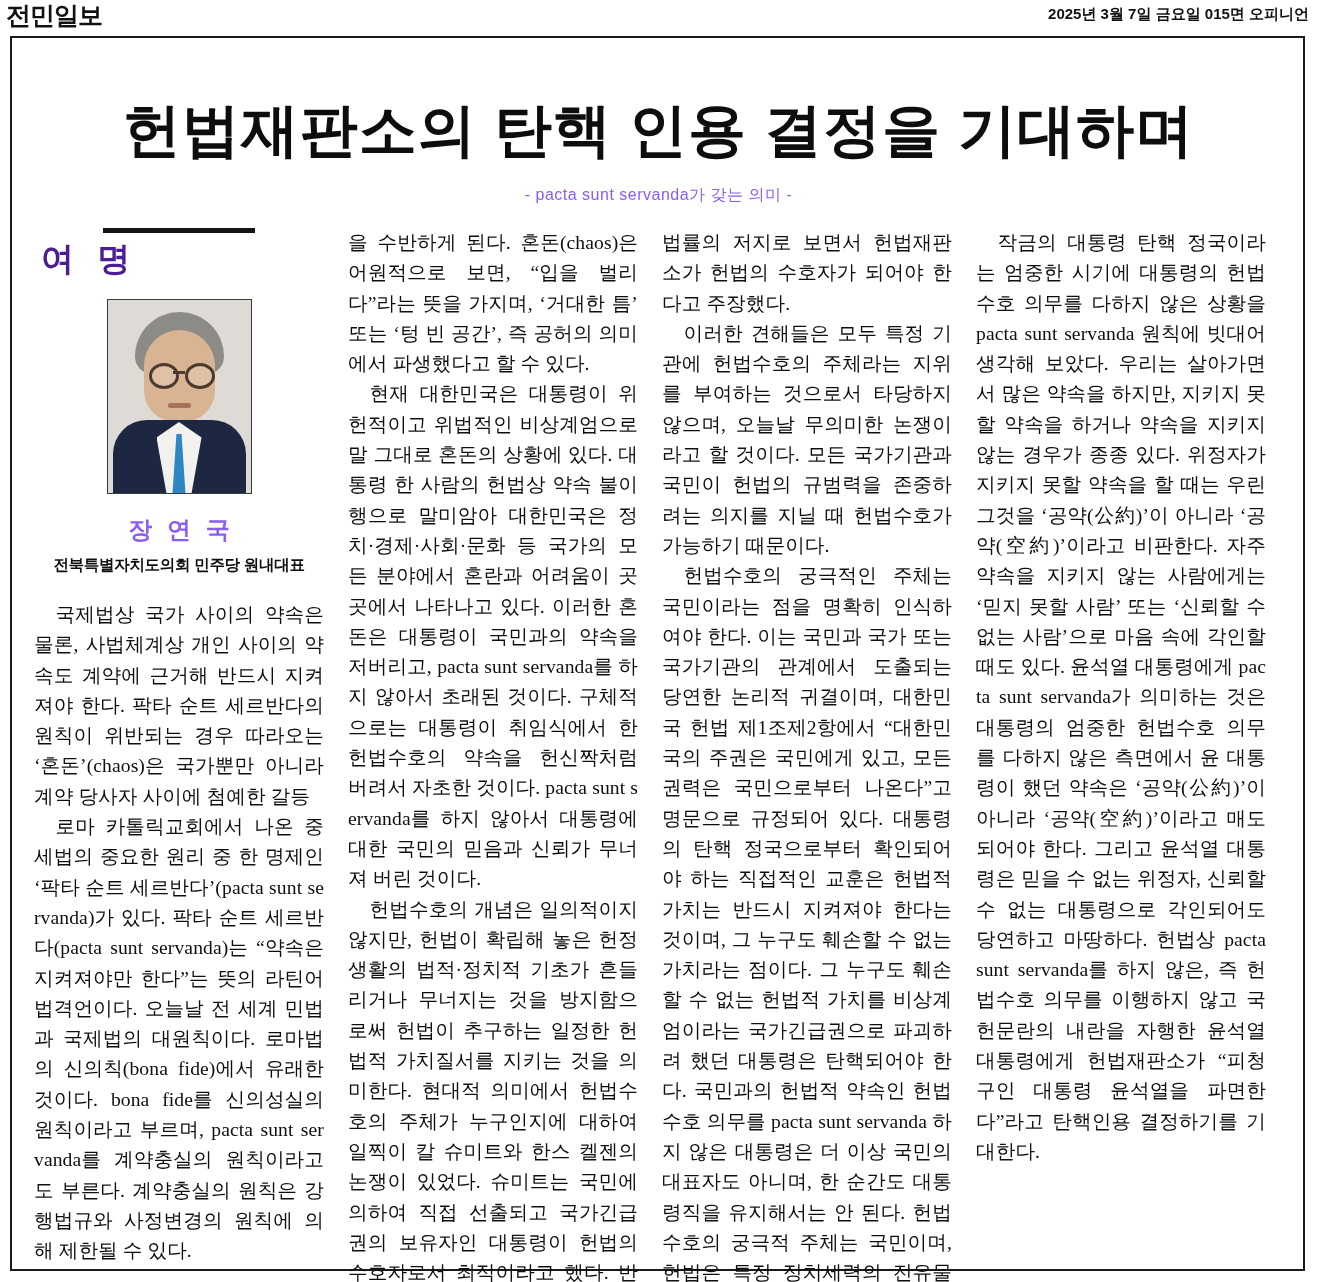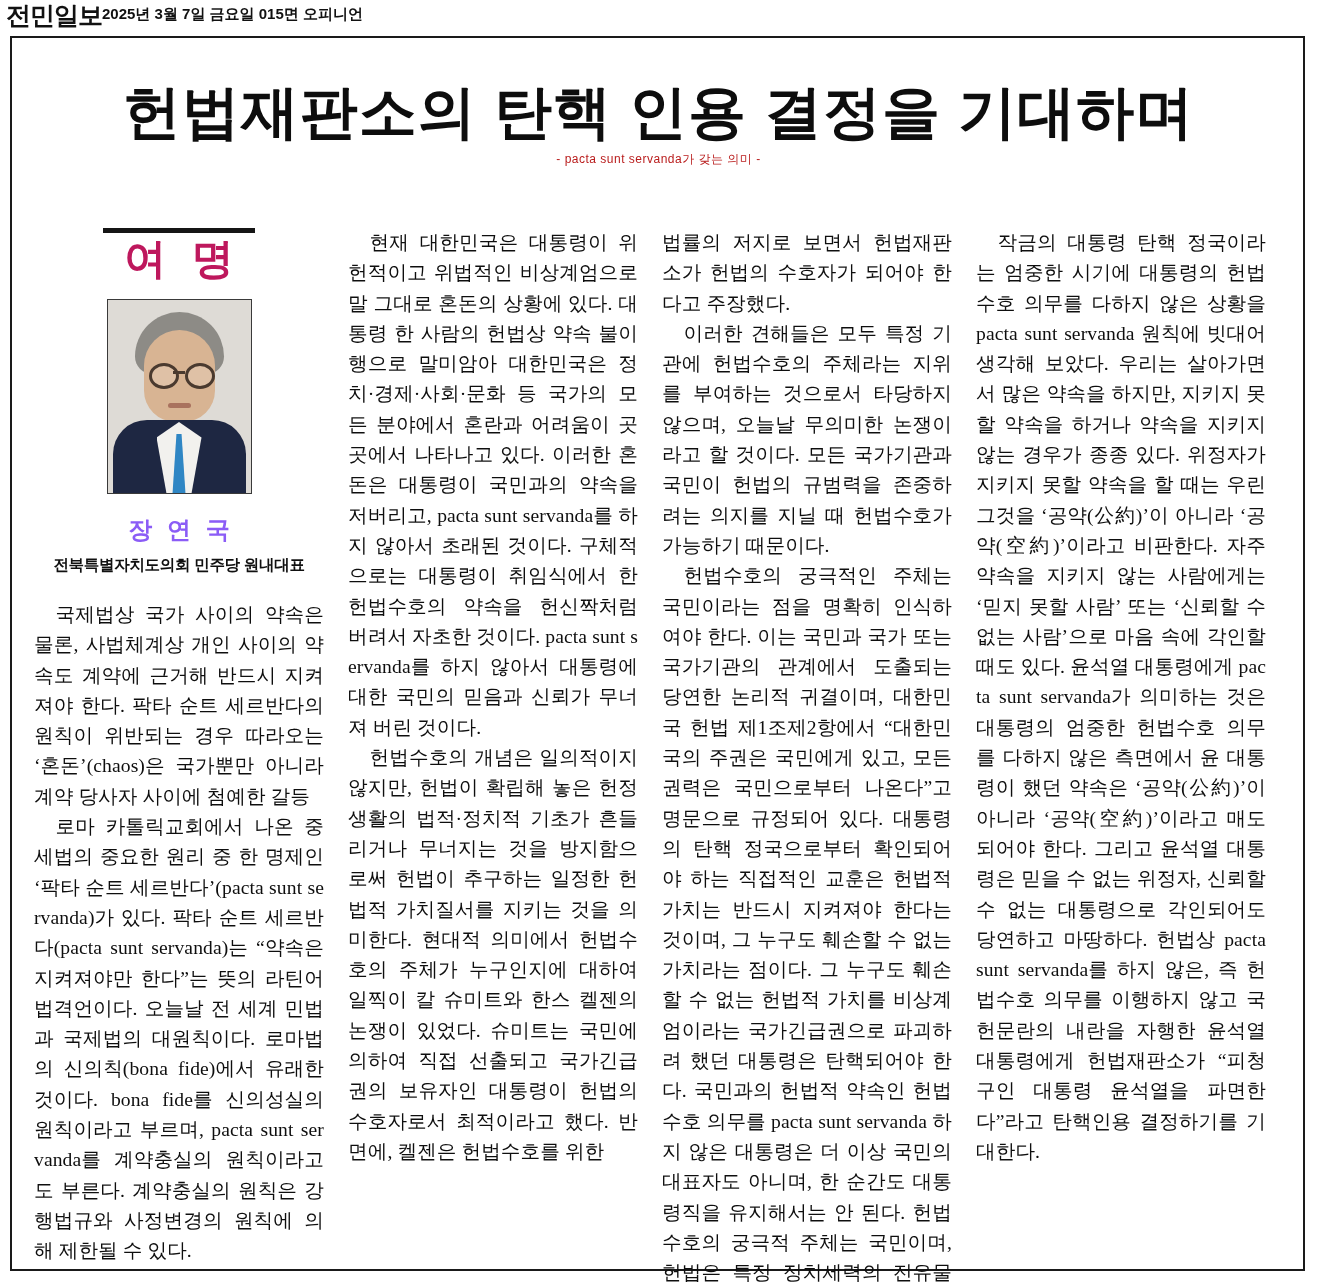--- a/index.html
+++ b/index.html
@@ -17,20 +17,21 @@
   }
 
   
   .masthead {
     position: absolute;
     left: 0; top: 0;
     width: 1317px;
     height: 34px;
     display: flex;
     align-items: flex-start;
+    justify-content: space-between;
   }
   .masthead-title {
     font-family: "Liberation Sans", "DejaVu Sans", sans-serif;
     font-weight: bold;
     font-size: 25px;
     letter-spacing: -1px;
     line-height: 30px;
     padding-left: 6px;
     color: #111;
   }
@@ -62,29 +63,30 @@
     top: 38px;
     width: 1293px;
     text-align: center;
   }
   .headline {
     font-family: "Liberation Sans", "DejaVu Sans", sans-serif;
     font-weight: bold;
     font-size: 58px;
     line-height: 72px;
     letter-spacing: 1px;
-    margin-top: 38px;
+    margin-top: 56px;
     color: #0d0d0d;
   }
   .subheadline {
     font-family: "Liberation Sans", "DejaVu Sans", sans-serif;
-    font-size: 12px;
+    font-size: 16px;
     line-height: 22px;
+    margin-top: 18px;
     letter-spacing: 0.5px;
-    color: #b91c1c;
+    color: #8b5cf6;
   }
 
   
   .columns {
     position: absolute;
     left: 34px;
     top: 228px;
     width: 1248px;
     height: 1030px;
     display: flex;
@@ -96,28 +98,28 @@
   }
 
   
   .byline-rule {
     width: 152px;
     height: 5px;
     background: #151515;
     margin: 0 auto 4px auto;
   }
   .byline-label {
-    text-align: center;
-    font-family: "Liberation Sans", "DejaVu Sans", sans-serif;
-    font-weight: bold;
-    font-size: 42px;
+    text-align: left;
+    font-family: "Liberation Sans", "DejaVu Sans", sans-serif;
+    font-weight: bold;
+    font-size: 33px;
     line-height: 44px;
     letter-spacing: 7px;
     text-indent: 7px;
-    color: #be185d;
+    color: #4c1d95;
   }
   .portrait-wrap {
     display: flex;
     justify-content: center;
     margin-top: 18px;
   }
   .portrait {
     width: 143px;
     height: 193px;
     border: 1px solid #3a3a3a;
@@ -246,20 +248,21 @@
     <div class="author-affil">전북특별자치도의회 민주당 원내대표</div>
 
     <div class="body-text col1-body">
       <p>국제법상 국가 사이의 약속은 물론, 사법체계상 개인 사이의 약속도 계약에 근거해 반드시 지켜져야 한다. 팍타 순트 세르반다의 원칙이 위반되는 경우 따라오는 ‘혼돈’(chaos)은 국가뿐만 아니라 계약 당사자 사이에 첨예한 갈등</p>
       <p>로마 카톨릭교회에서 나온 중세법의 중요한 원리 중 한 명제인 ‘팍타 순트 세르반다’(pacta sunt servanda)가 있다. 팍타 순트 세르반다(pacta sunt servanda)는 “약속은 지켜져야만 한다”는 뜻의 라틴어 법격언이다. 오늘날 전 세계 민법과 국제법의 대원칙이다. 로마법의 신의칙(bona fide)에서 유래한 것이다. bona fide를 신의성실의 원칙이라고 부르며, pacta sunt servanda를 계약충실의 원칙이라고도 부른다. 계약충실의 원칙은 강행법규와 사정변경의 원칙에 의해 제한될 수 있다.</p>
     </div>
   </div>
 
   <div class="col">
     <div class="body-text">
+      <p style="text-indent:0">을 수반하게 된다. 혼돈(chaos)은 어원적으로 보면, “입을 벌리다”라는 뜻을 가지며, ‘거대한 틈’ 또는 ‘텅 빈 공간’, 즉 공허의 의미에서 파생했다고 할 수 있다.</p>
       <p>현재 대한민국은 대통령이 위헌적이고 위법적인 비상계엄으로 말 그대로 혼돈의 상황에 있다. 대통령 한 사람의 헌법상 약속 불이행으로 말미암아 대한민국은 정치·경제·사회·문화 등 국가의 모든 분야에서 혼란과 어려움이 곳곳에서 나타나고 있다. 이러한 혼돈은 대통령이 국민과의 약속을 저버리고, pacta sunt servanda를 하지 않아서 초래된 것이다. 구체적으로는 대통령이 취임식에서 한 헌법수호의 약속을 헌신짝처럼 버려서 자초한 것이다. pacta sunt servanda를 하지 않아서 대통령에 대한 국민의 믿음과 신뢰가 무너져 버린 것이다.</p>
       <p>헌법수호의 개념은 일의적이지 않지만, 헌법이 확립해 놓은 헌정생활의 법적·정치적 기초가 흔들리거나 무너지는 것을 방지함으로써 헌법이 추구하는 일정한 헌법적 가치질서를 지키는 것을 의미한다. 현대적 의미에서 헌법수호의 주체가 누구인지에 대하여 일찍이 칼 슈미트와 한스 켈젠의 논쟁이 있었다. 슈미트는 국민에 의하여 직접 선출되고 국가긴급권의 보유자인 대통령이 헌법의 수호자로서 최적이라고 했다. 반면에, 켈젠은 헌법수호를 위한</p>
     </div>
   </div>
 
   <div class="col">
     <div class="body-text">
       <p style="text-indent:0">법률의 저지로 보면서 헌법재판소가 헌법의 수호자가 되어야 한다고 주장했다.</p>
       <p>이러한 견해들은 모두 특정 기관에 헌법수호의 주체라는 지위를 부여하는 것으로서 타당하지 않으며, 오늘날 무의미한 논쟁이라고 할 것이다. 모든 국가기관과 국민이 헌법의 규범력을 존중하려는 의지를 지닐 때 헌법수호가 가능하기 때문이다.</p>
       <p>헌법수호의 궁극적인 주체는 국민이라는 점을 명확히 인식하여야 한다. 이는 국민과 국가 또는 국가기관의 관계에서 도출되는 당연한 논리적 귀결이며, 대한민국 헌법 제1조제2항에서 “대한민국의 주권은 국민에게 있고, 모든 권력은 국민으로부터 나온다”고 명문으로 규정되어 있다. 대통령의 탄핵 정국으로부터 확인되어야 하는 직접적인 교훈은 헌법적 가치는 반드시 지켜져야 한다는 것이며, 그 누구도 훼손할 수 없는 가치라는 점이다. 그 누구도 훼손할 수 없는 헌법적 가치를 비상계엄이라는 국가긴급권으로 파괴하려 했던 대통령은 탄핵되어야 한다. 국민과의 헌법적 약속인 헌법수호 의무를 pacta sunt servanda 하지 않은 대통령은 더 이상 국민의 대표자도 아니며, 한 순간도 대통령직을 유지해서는 안 된다. 헌법수호의 궁극적 주체는 국민이며, 헌법은 특정 정치세력의 전유물이 아니라 모든 국민</p>

